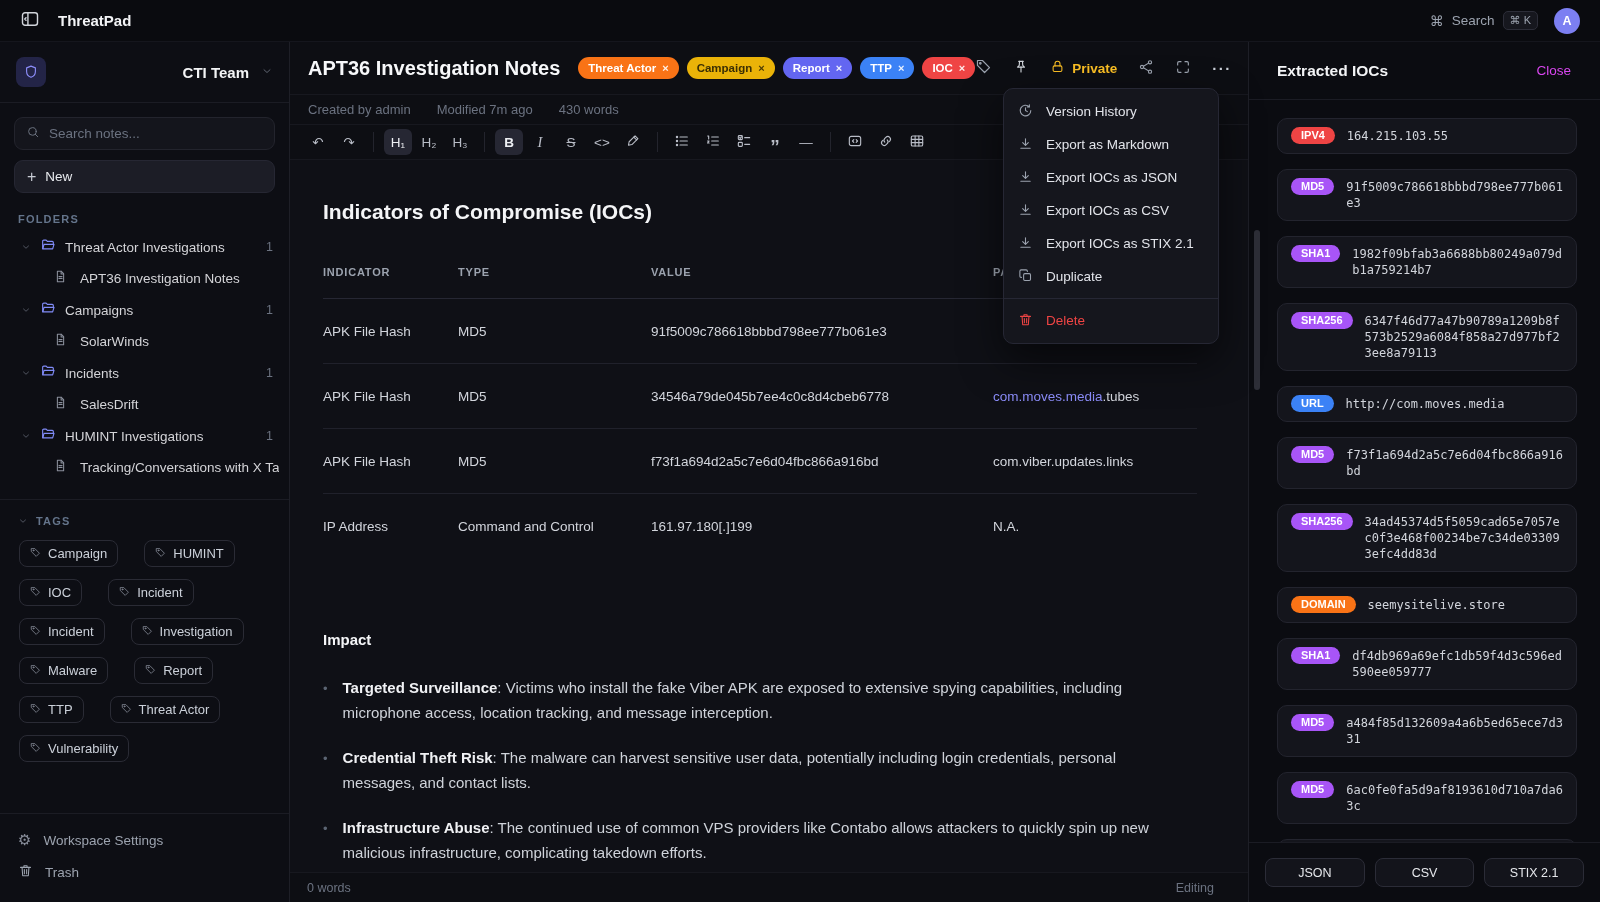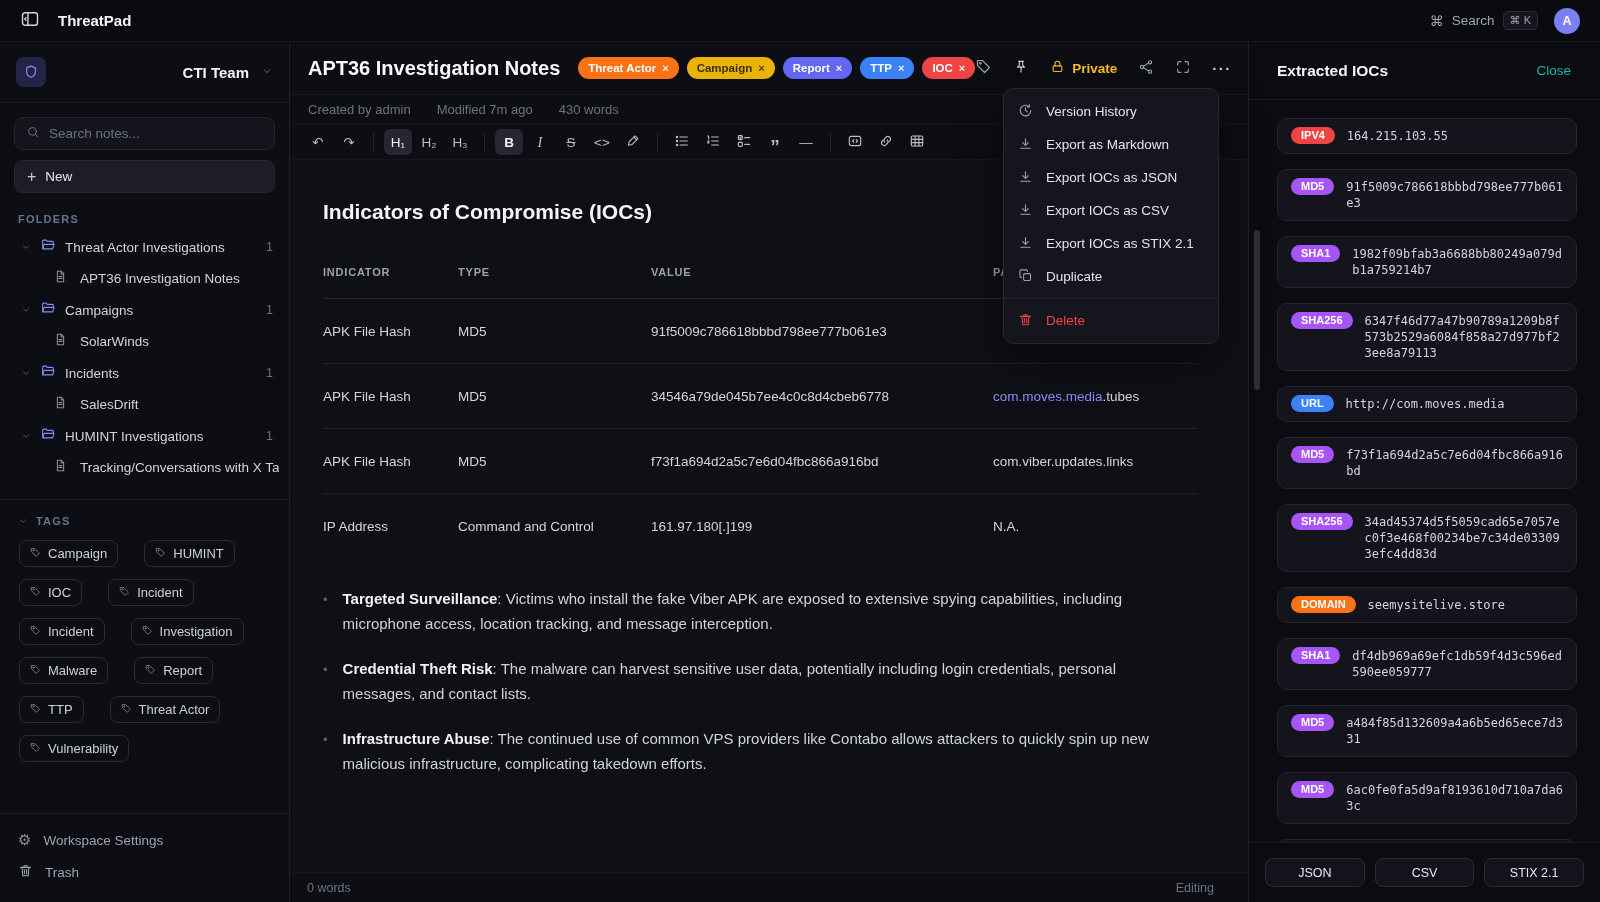--- a/index.html
+++ b/index.html
@@ -119,21 +119,21 @@
   .menu-item .mi-ic { color:#9ca3af; }
   .menu-sep { height:1px; background:#262734; margin:5px 0; }
   .menu-item.danger, .menu-item.danger .mi-ic { color:#ef4444; }
 
   
   .iocpanel { width:352px; background:#0b0c11; border-left:1px solid #1e1f27;
     display:flex; flex-direction:column; position:relative; }
   .ioc-head { height:58px; flex:none; display:flex; align-items:center; justify-content:space-between;
     padding:0 29px 0 28px; border-bottom:1px solid #1b1c24; }
   .ioc-title { font-size:15.5px; font-weight:700; color:#f3f4f6; }
-  .close-btn { background:none; border:none; color:#14b8a6; font-size:13.5px; font-family:inherit; cursor:pointer; }
+  .close-btn { background:none; border:none; color:#d946ef; font-size:13.5px; font-family:inherit; cursor:pointer; }
   .ioclist { flex:1; overflow:hidden; padding:18px 23px 0 28px; }
   .ioccard { background:#14151c; border:1px solid #23242e; border-radius:10px; padding:9px 13px;
     display:flex; gap:12px; align-items:flex-start; margin-bottom:15px; cursor:pointer; }
   .badge { border-radius:999px; padding:2px 10px 3px; font-size:11px; font-weight:700; color:#fff;
     flex:none; margin-top:-1px; }
   .ioc-value { font-family:"DejaVu Sans Mono",monospace; font-size:12px; line-height:16px;
     color:#d2d5dc; word-break:break-all; }
   .iocfooter { height:60px; flex:none; border-top:1px solid #1b1c24; display:flex; gap:10px; padding:15px 16px; }
   .export-btn { flex:1; border:1px solid #2b2c37; background:#13141b; color:#e5e7eb; border-radius:8px;
     font-size:12.5px; font-family:inherit; display:flex; align-items:center; justify-content:center; cursor:pointer; }
@@ -572,20 +572,21 @@
             <span>com.viber.updates.links</span>
           </div>
           <div class="trow tbody-row">
             <span>IP Address</span>
             <span>Command and Control</span>
             <span>161.97.180[.]199</span>
             <span>N.A.</span>
           </div>
         </div>
 
+        <div class="impact-h">Impact</div>
         <div class="bullets">
           <div class="bullet">
             <span class="dot"></span>
             <span><span class="lead">Targeted Surveillance</span><span>: Victims who install the fake Viber APK are exposed to extensive spying capabilities, including microphone access, location tracking, and message interception.</span></span>
           </div>
           <div class="bullet">
             <span class="dot"></span>
             <span><span class="lead">Credential Theft Risk</span><span>: The malware can harvest sensitive user data, potentially including login credentials, personal messages, and contact lists.</span></span>
           </div>
           <div class="bullet">

